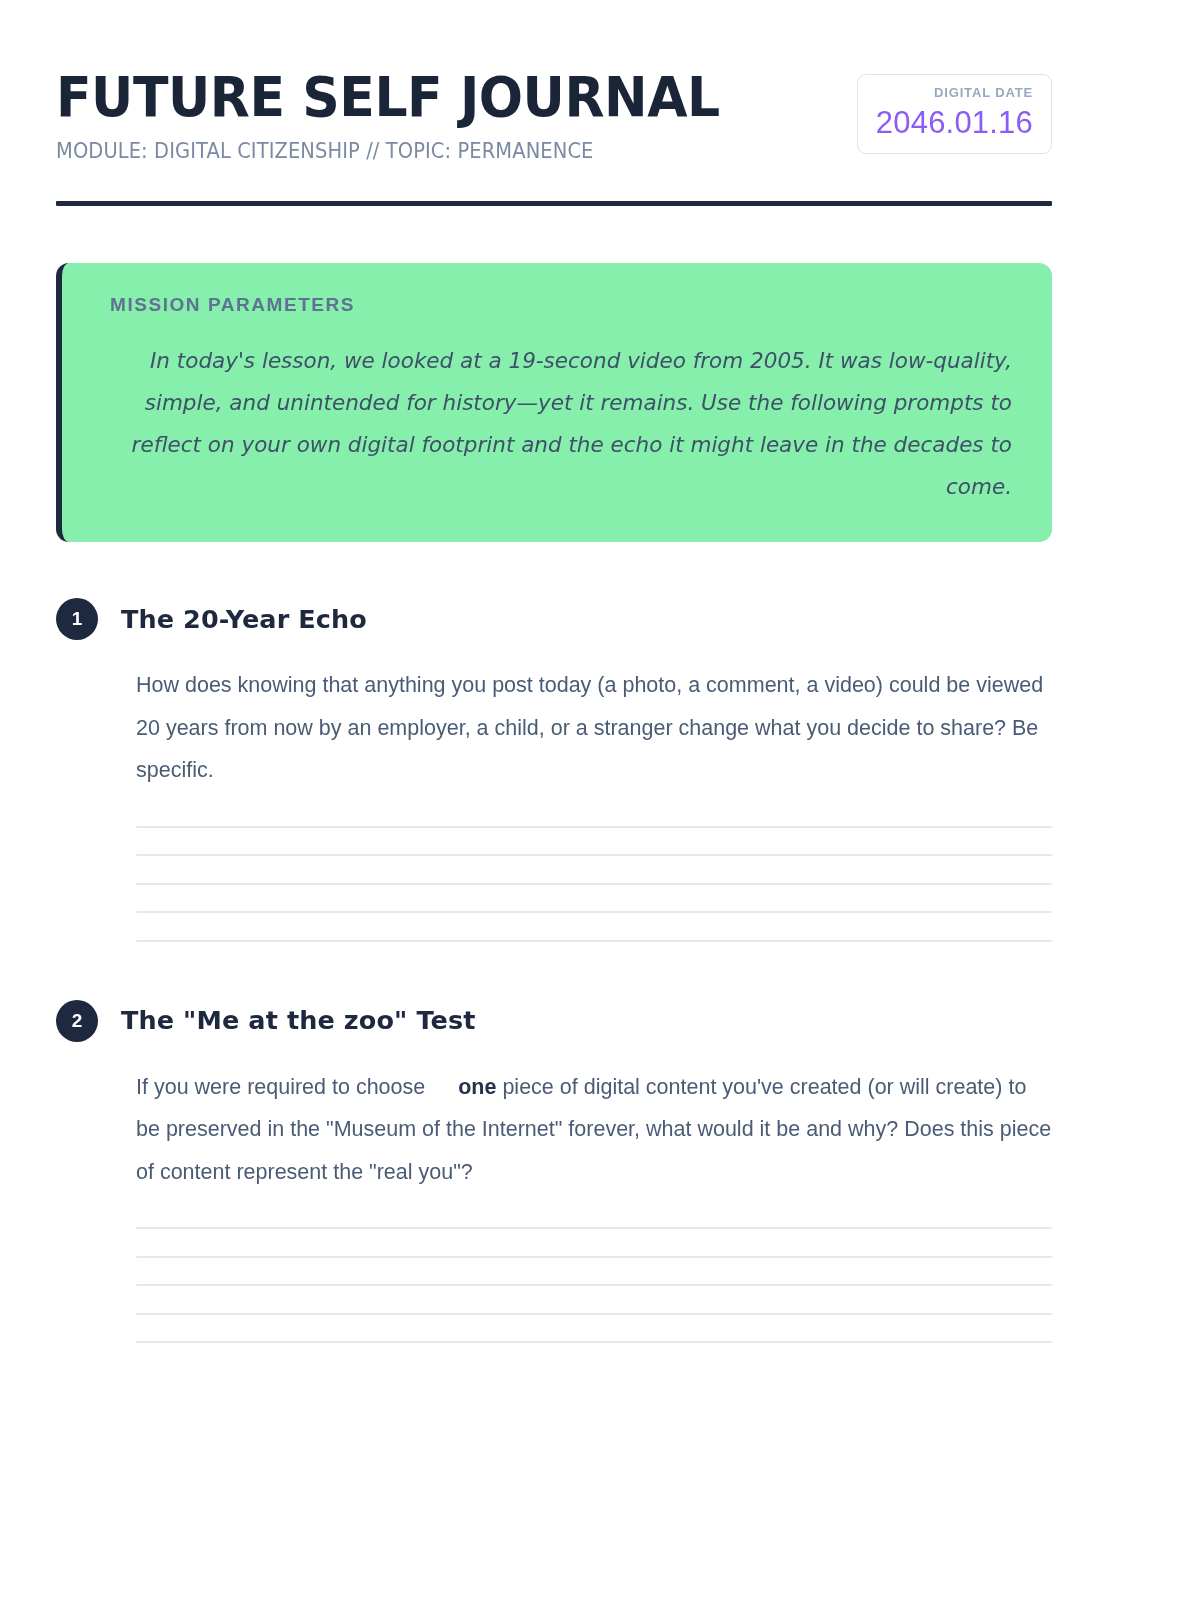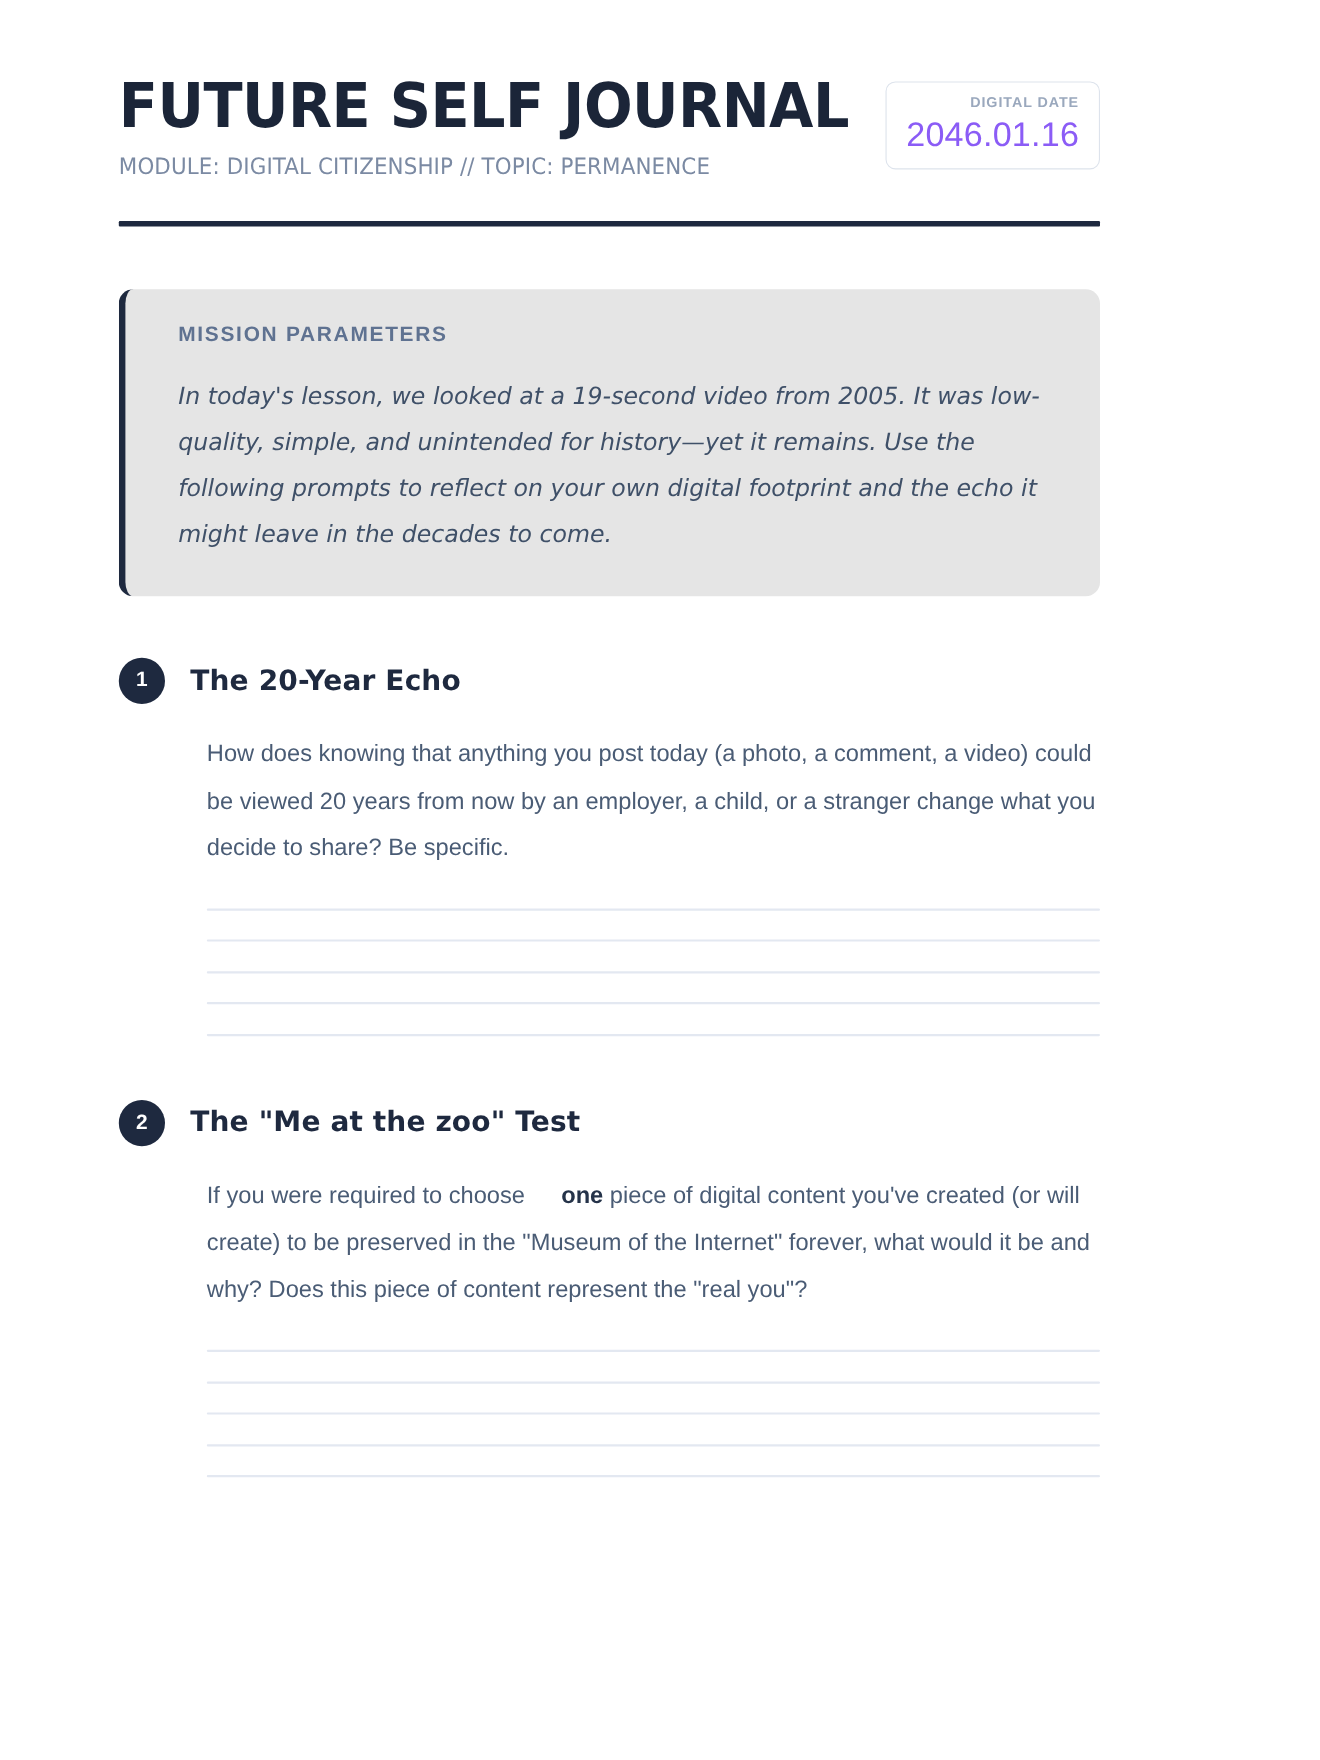--- a/index.html
+++ b/index.html
@@ -13,21 +13,21 @@
     font-family: "Liberation Sans", sans-serif;
     -webkit-font-smoothing: antialiased;
     overflow: hidden;
   }
 
   .page {
     position: relative;
     width: 1108px;
     height: 1600px;
     box-sizing: border-box;
-    padding: 0 108px;
+    padding: 0 56px;
   }
 
   
   .masthead {
     display: flex;
     align-items: flex-start;
     justify-content: space-between;
     padding-top: 68px;
   }
 
@@ -94,21 +94,21 @@
     margin-top: 38px;
     height: 4.5px;
     background: #1e293f;
     border-radius: 1px;
   }
 
   
   .mission-card {
     position: relative;
     margin-top: 57px;
-    background: #e5e5e5;
+    background: #86efac;
     border-radius: 13px;
     border-left: 6.5px solid #1e293f;
     box-sizing: border-box;
     padding: 30px 40px 34px 48px;
   }
 
   .mission-heading {
     margin: 0;
     font-size: 19px;
     font-weight: 700;
@@ -118,20 +118,21 @@
   }
 
   .mission-body {
     margin: 23px 0 0 0;
     font-family: "DejaVu Sans", sans-serif;
     font-style: italic;
     font-size: 21.5px;
     line-height: 1.95;
     color: #3f5068;
     max-width: 905px;
+    text-align: right;
   }
 
   
   .questions {
     margin-top: 56px;
   }
 
   .question {
     position: relative;
   }

